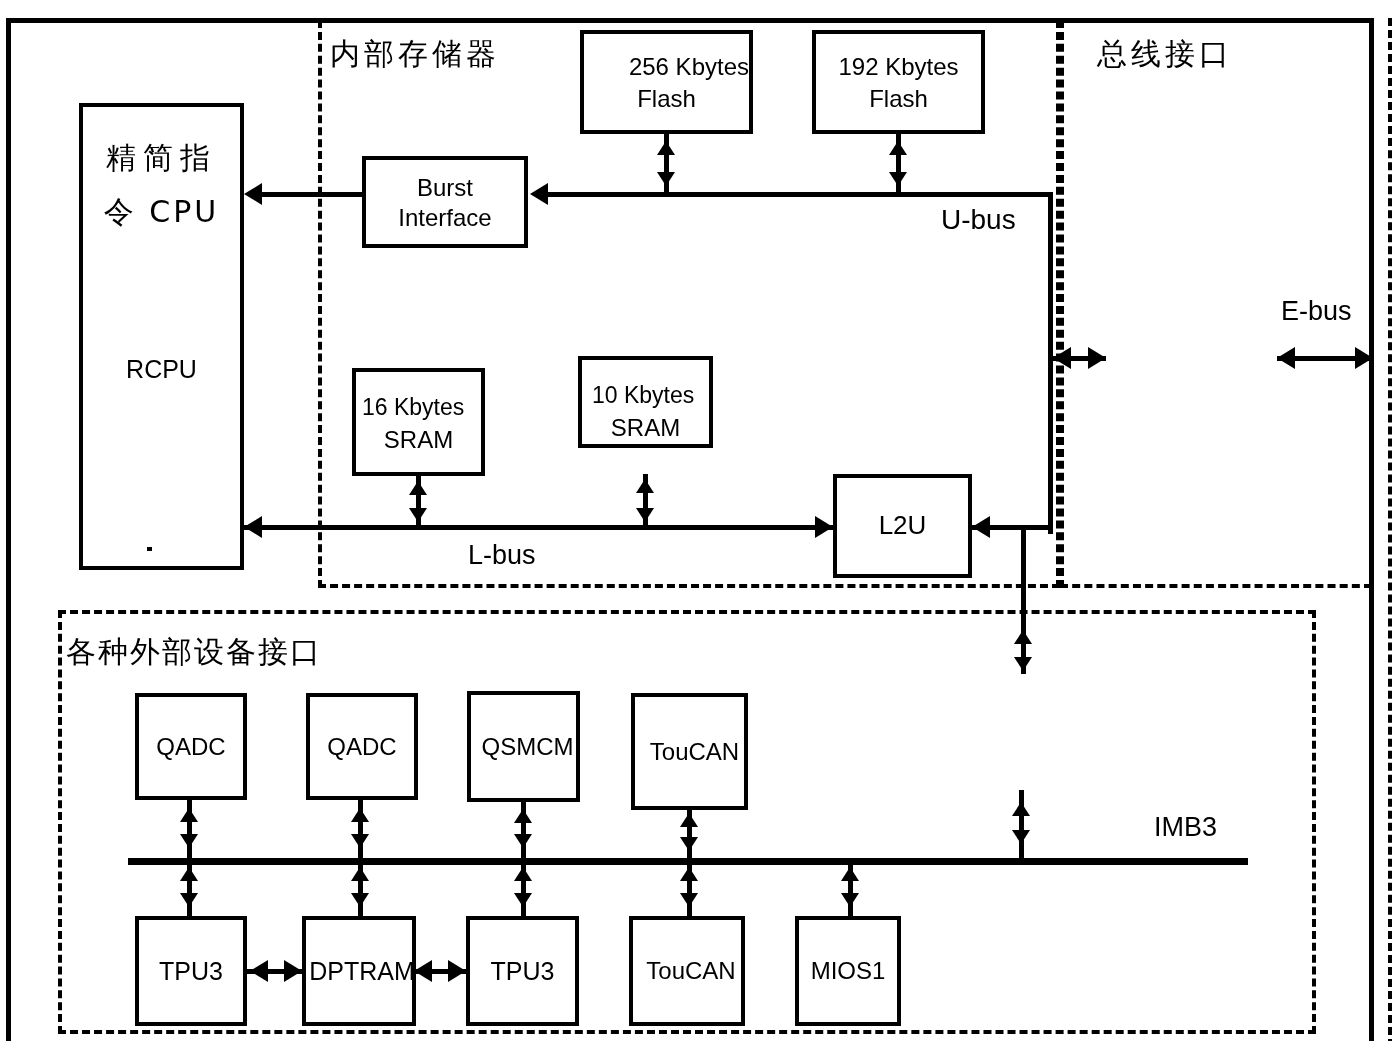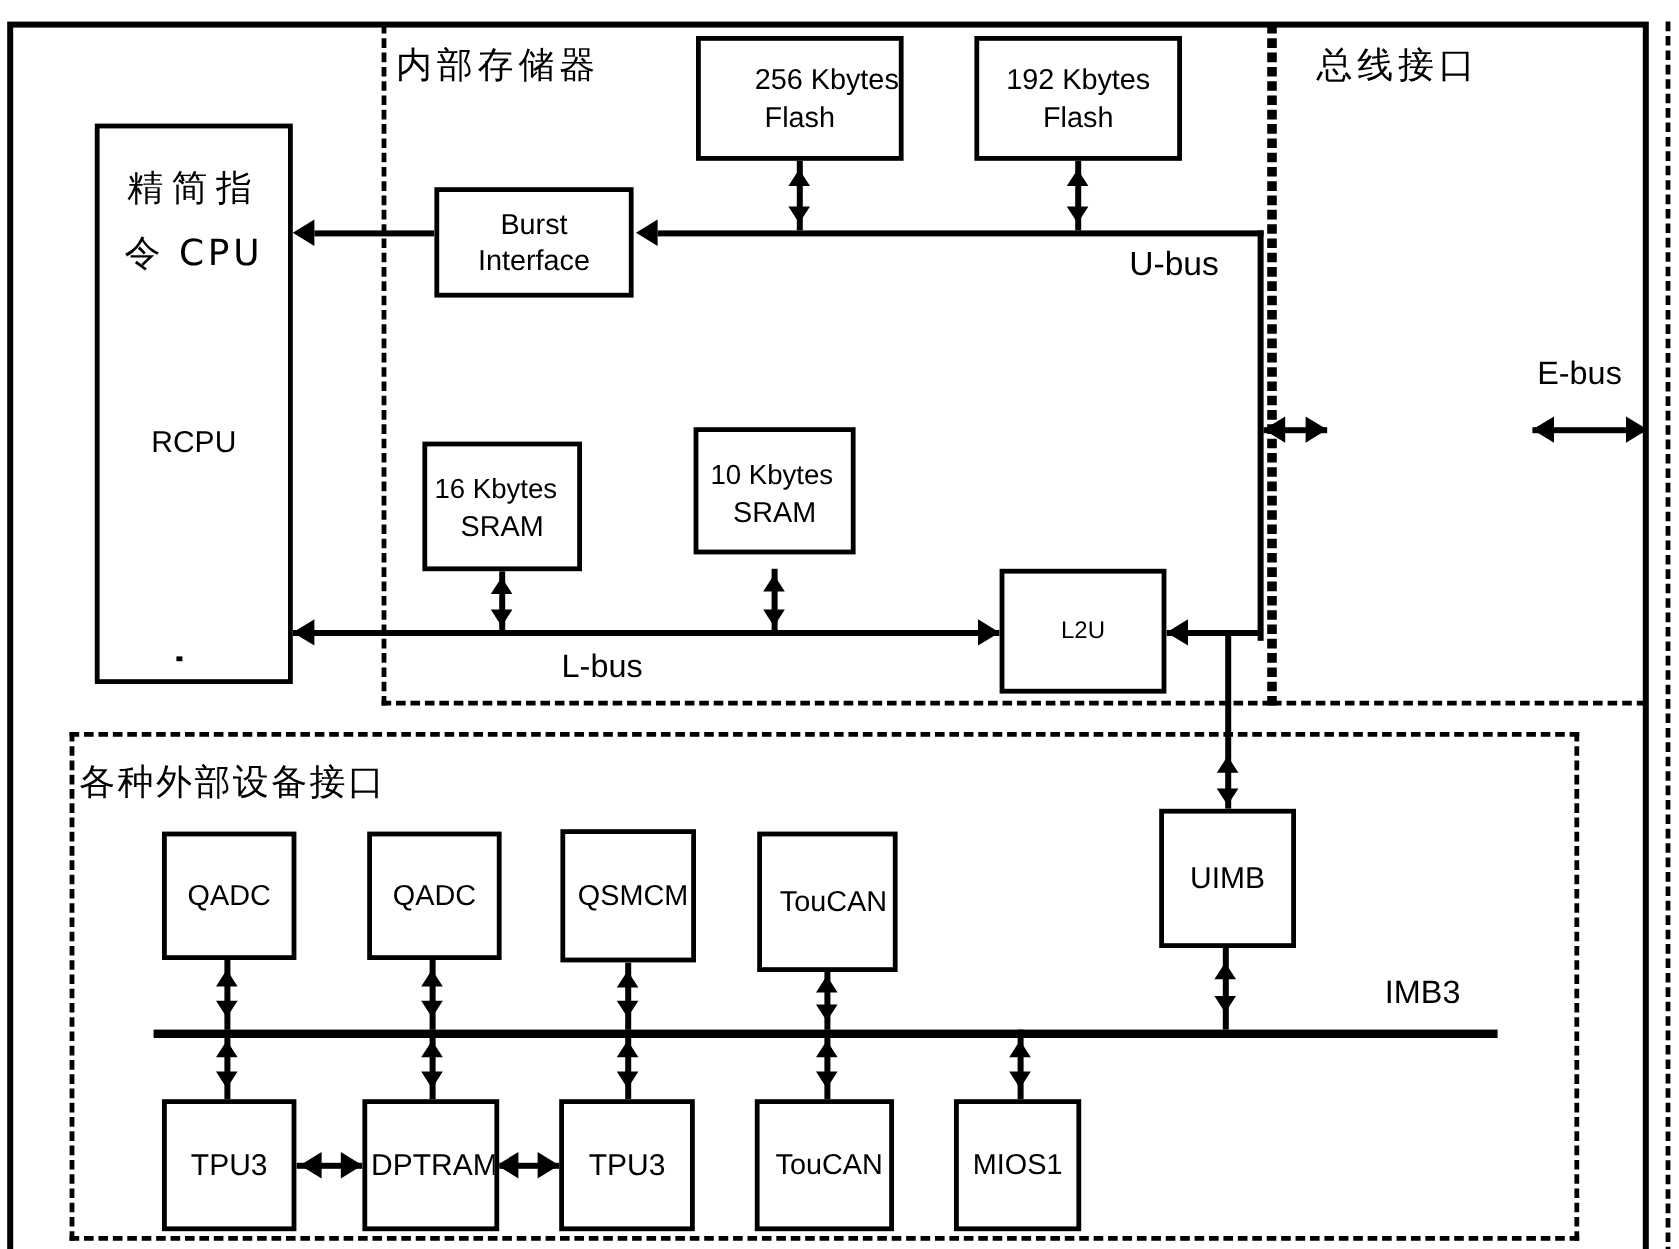--- a/index.html
+++ b/index.html
@@ -106,33 +106,30 @@
   <div class="box" style="left:362px;top:144px;width:166px;height:92px;display:block;">
     <div class="lbl" style="position:absolute;left:0;right:0;top:14px;font-size:24px;">Burst</div>
     <div class="lbl" style="position:absolute;left:0;right:0;top:44px;font-size:24px;">Interface</div>
   </div>
 
   <div class="box" style="left:352px;top:356px;width:133px;height:108px;display:block;">
     <div class="lbl" style="position:absolute;left:6px;top:22px;font-size:23px;">16 Kbytes</div>
     <div class="lbl" style="position:absolute;left:0;right:0;text-align:center;top:54px;font-size:24px;">SRAM</div>
   </div>
 
-  <div class="box" style="left:578px;top:344px;width:135px;height:106px;display:block;">
+  <div class="box" style="left:578px;top:344px;width:135px;height:92px;display:block;">
     <div class="lbl" style="position:absolute;left:10px;top:22px;font-size:23px;">10 Kbytes</div>
     <div class="lbl" style="position:absolute;left:0;right:0;text-align:center;top:54px;font-size:24px;">SRAM</div>
   </div>
 
   <div class="box" style="left:833px;top:462px;width:139px;height:104px;">
-    <span class="lbl" style="font-size:20px;">L2U</span>
-  </div>
-
-
-  <div class="box" style="left:966px;top:662px;width:114px;height:116px;">
-    <span class="lbl" style="font-size:25px;">UIMB</span>
-  </div>
+    <span class="lbl" style="font-size:26px;">L2U</span>
+  </div>
+
+
 
   <div class="box" style="left:135px;top:681px;width:112px;height:107px;">
     <span class="lbl" style="font-size:24px;">QADC</span>
   </div>
   <div class="box" style="left:306px;top:681px;width:112px;height:107px;">
     <span class="lbl" style="font-size:24px;">QADC</span>
   </div>
   <div class="box" style="left:467px;top:679px;width:113px;height:111px;overflow:hidden;">
     <span class="lbl" style="font-size:24px;margin-left:8px;">QSMCM</span>
   </div>

